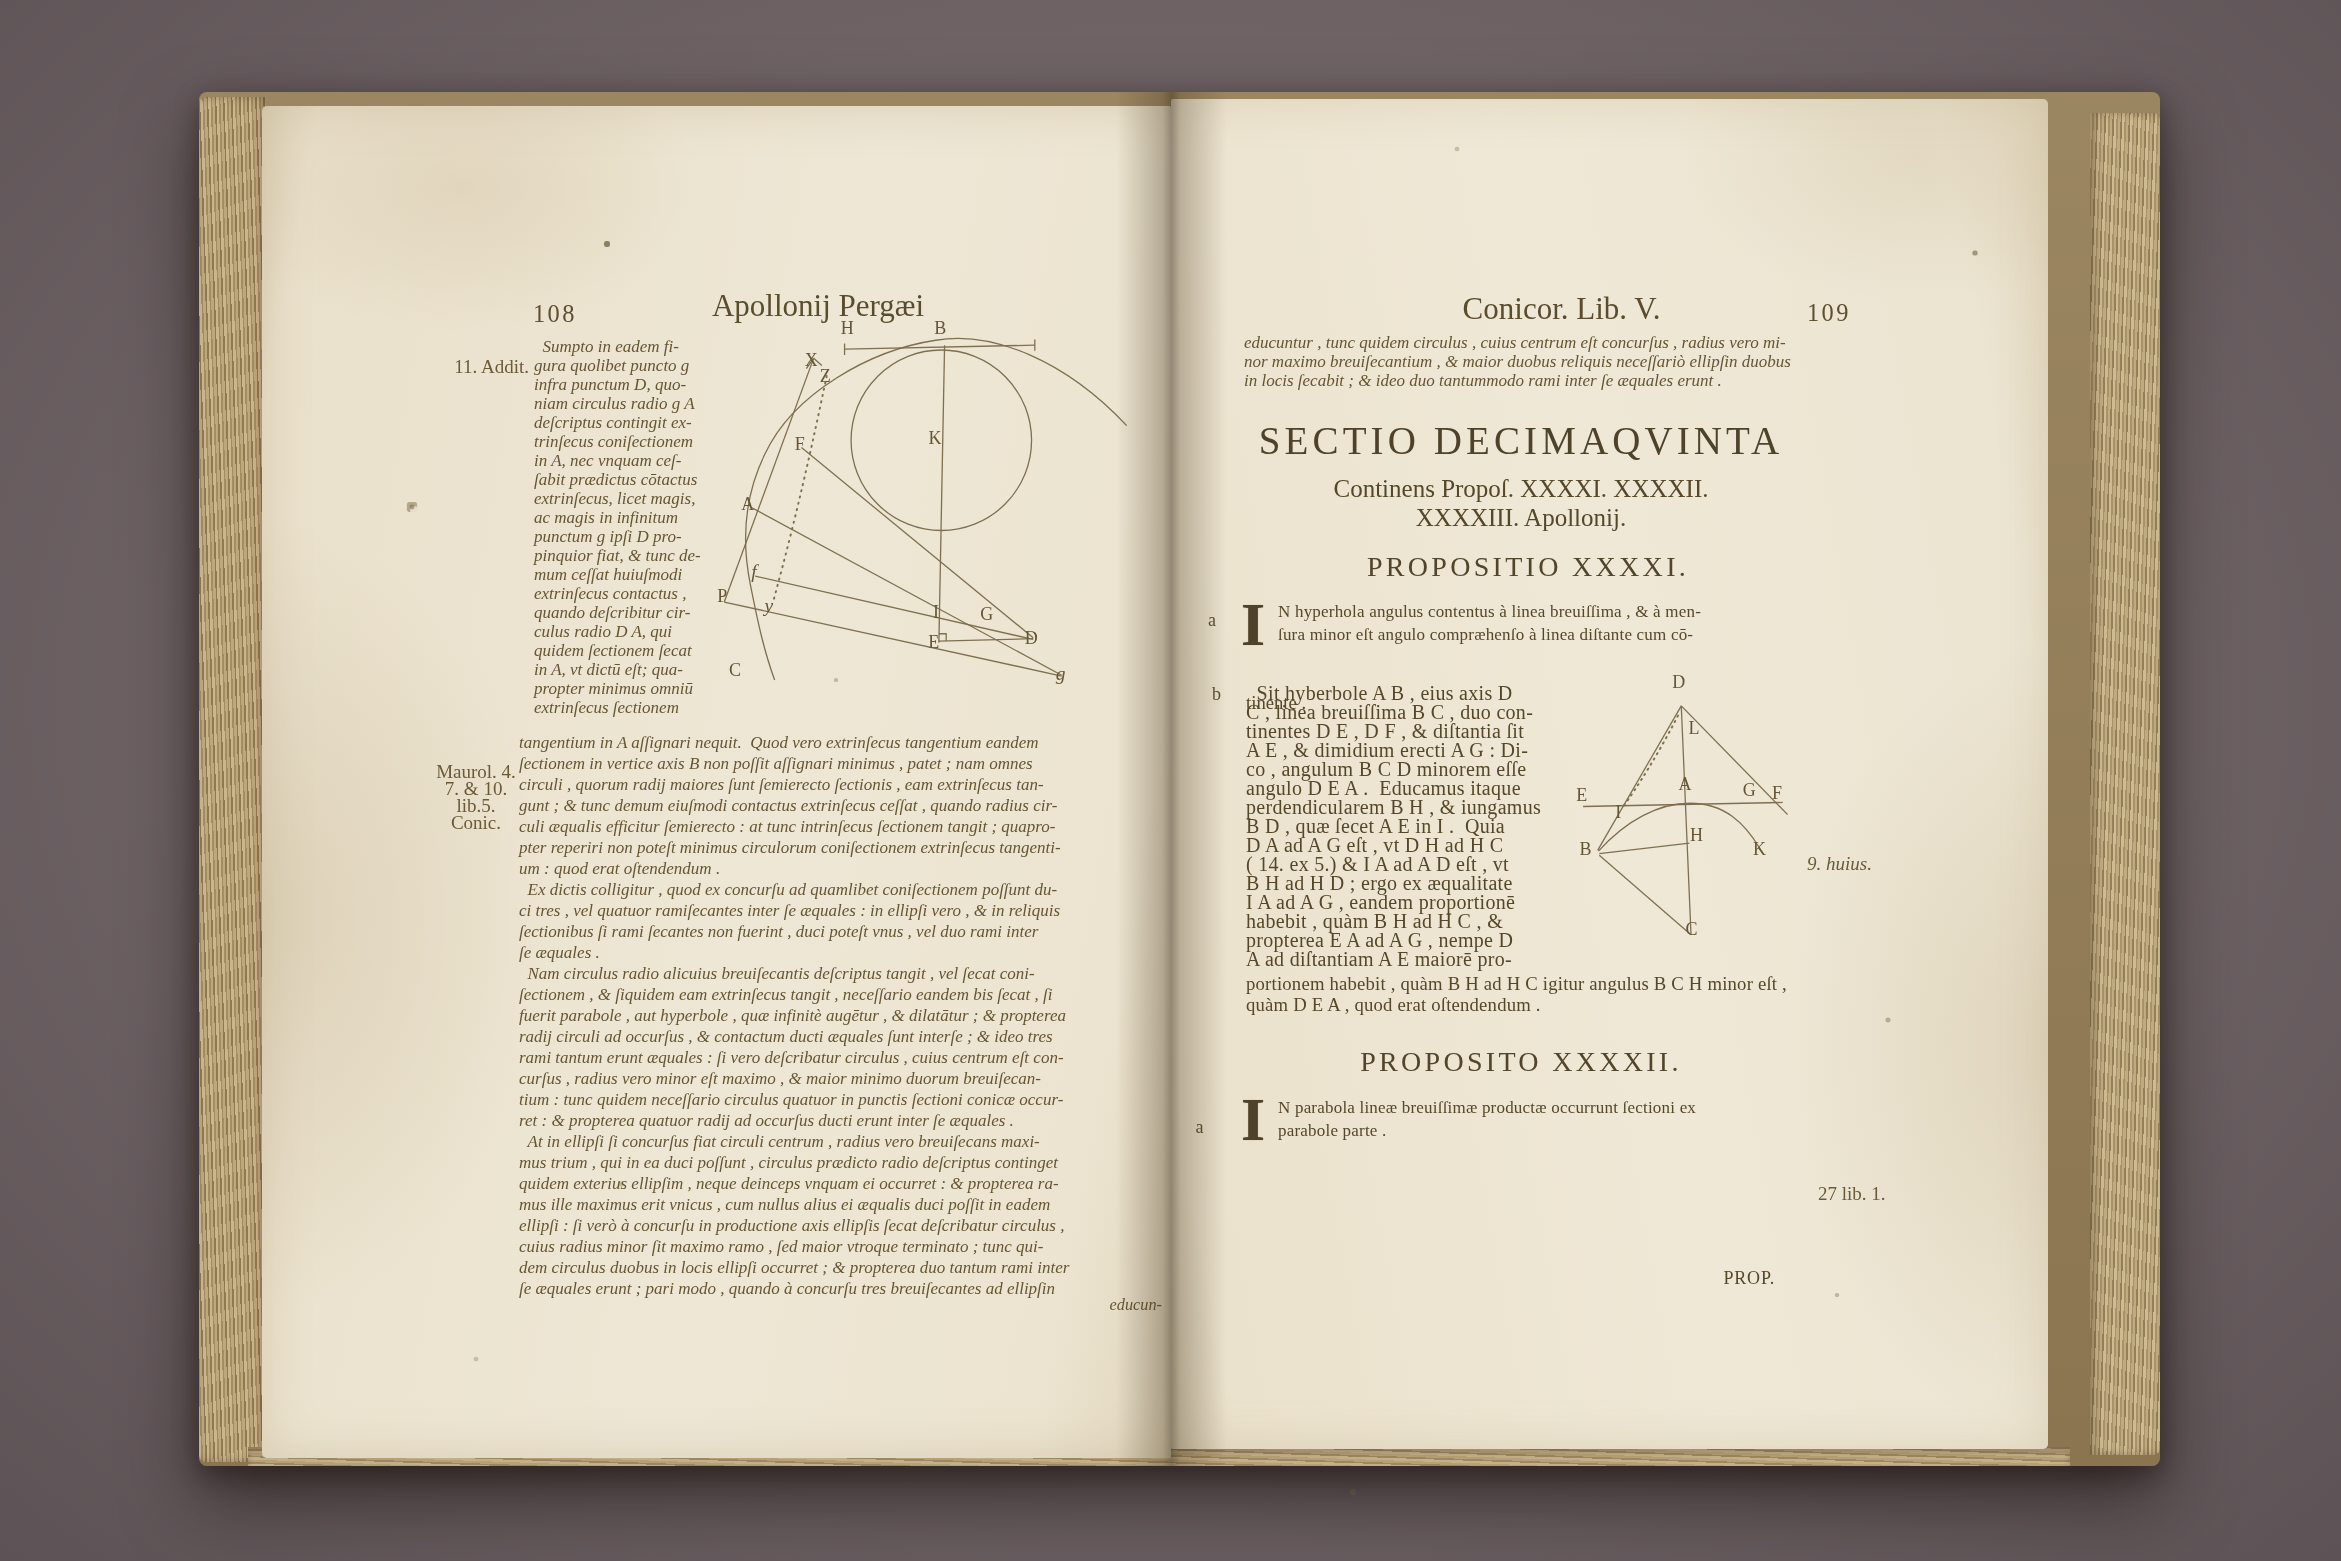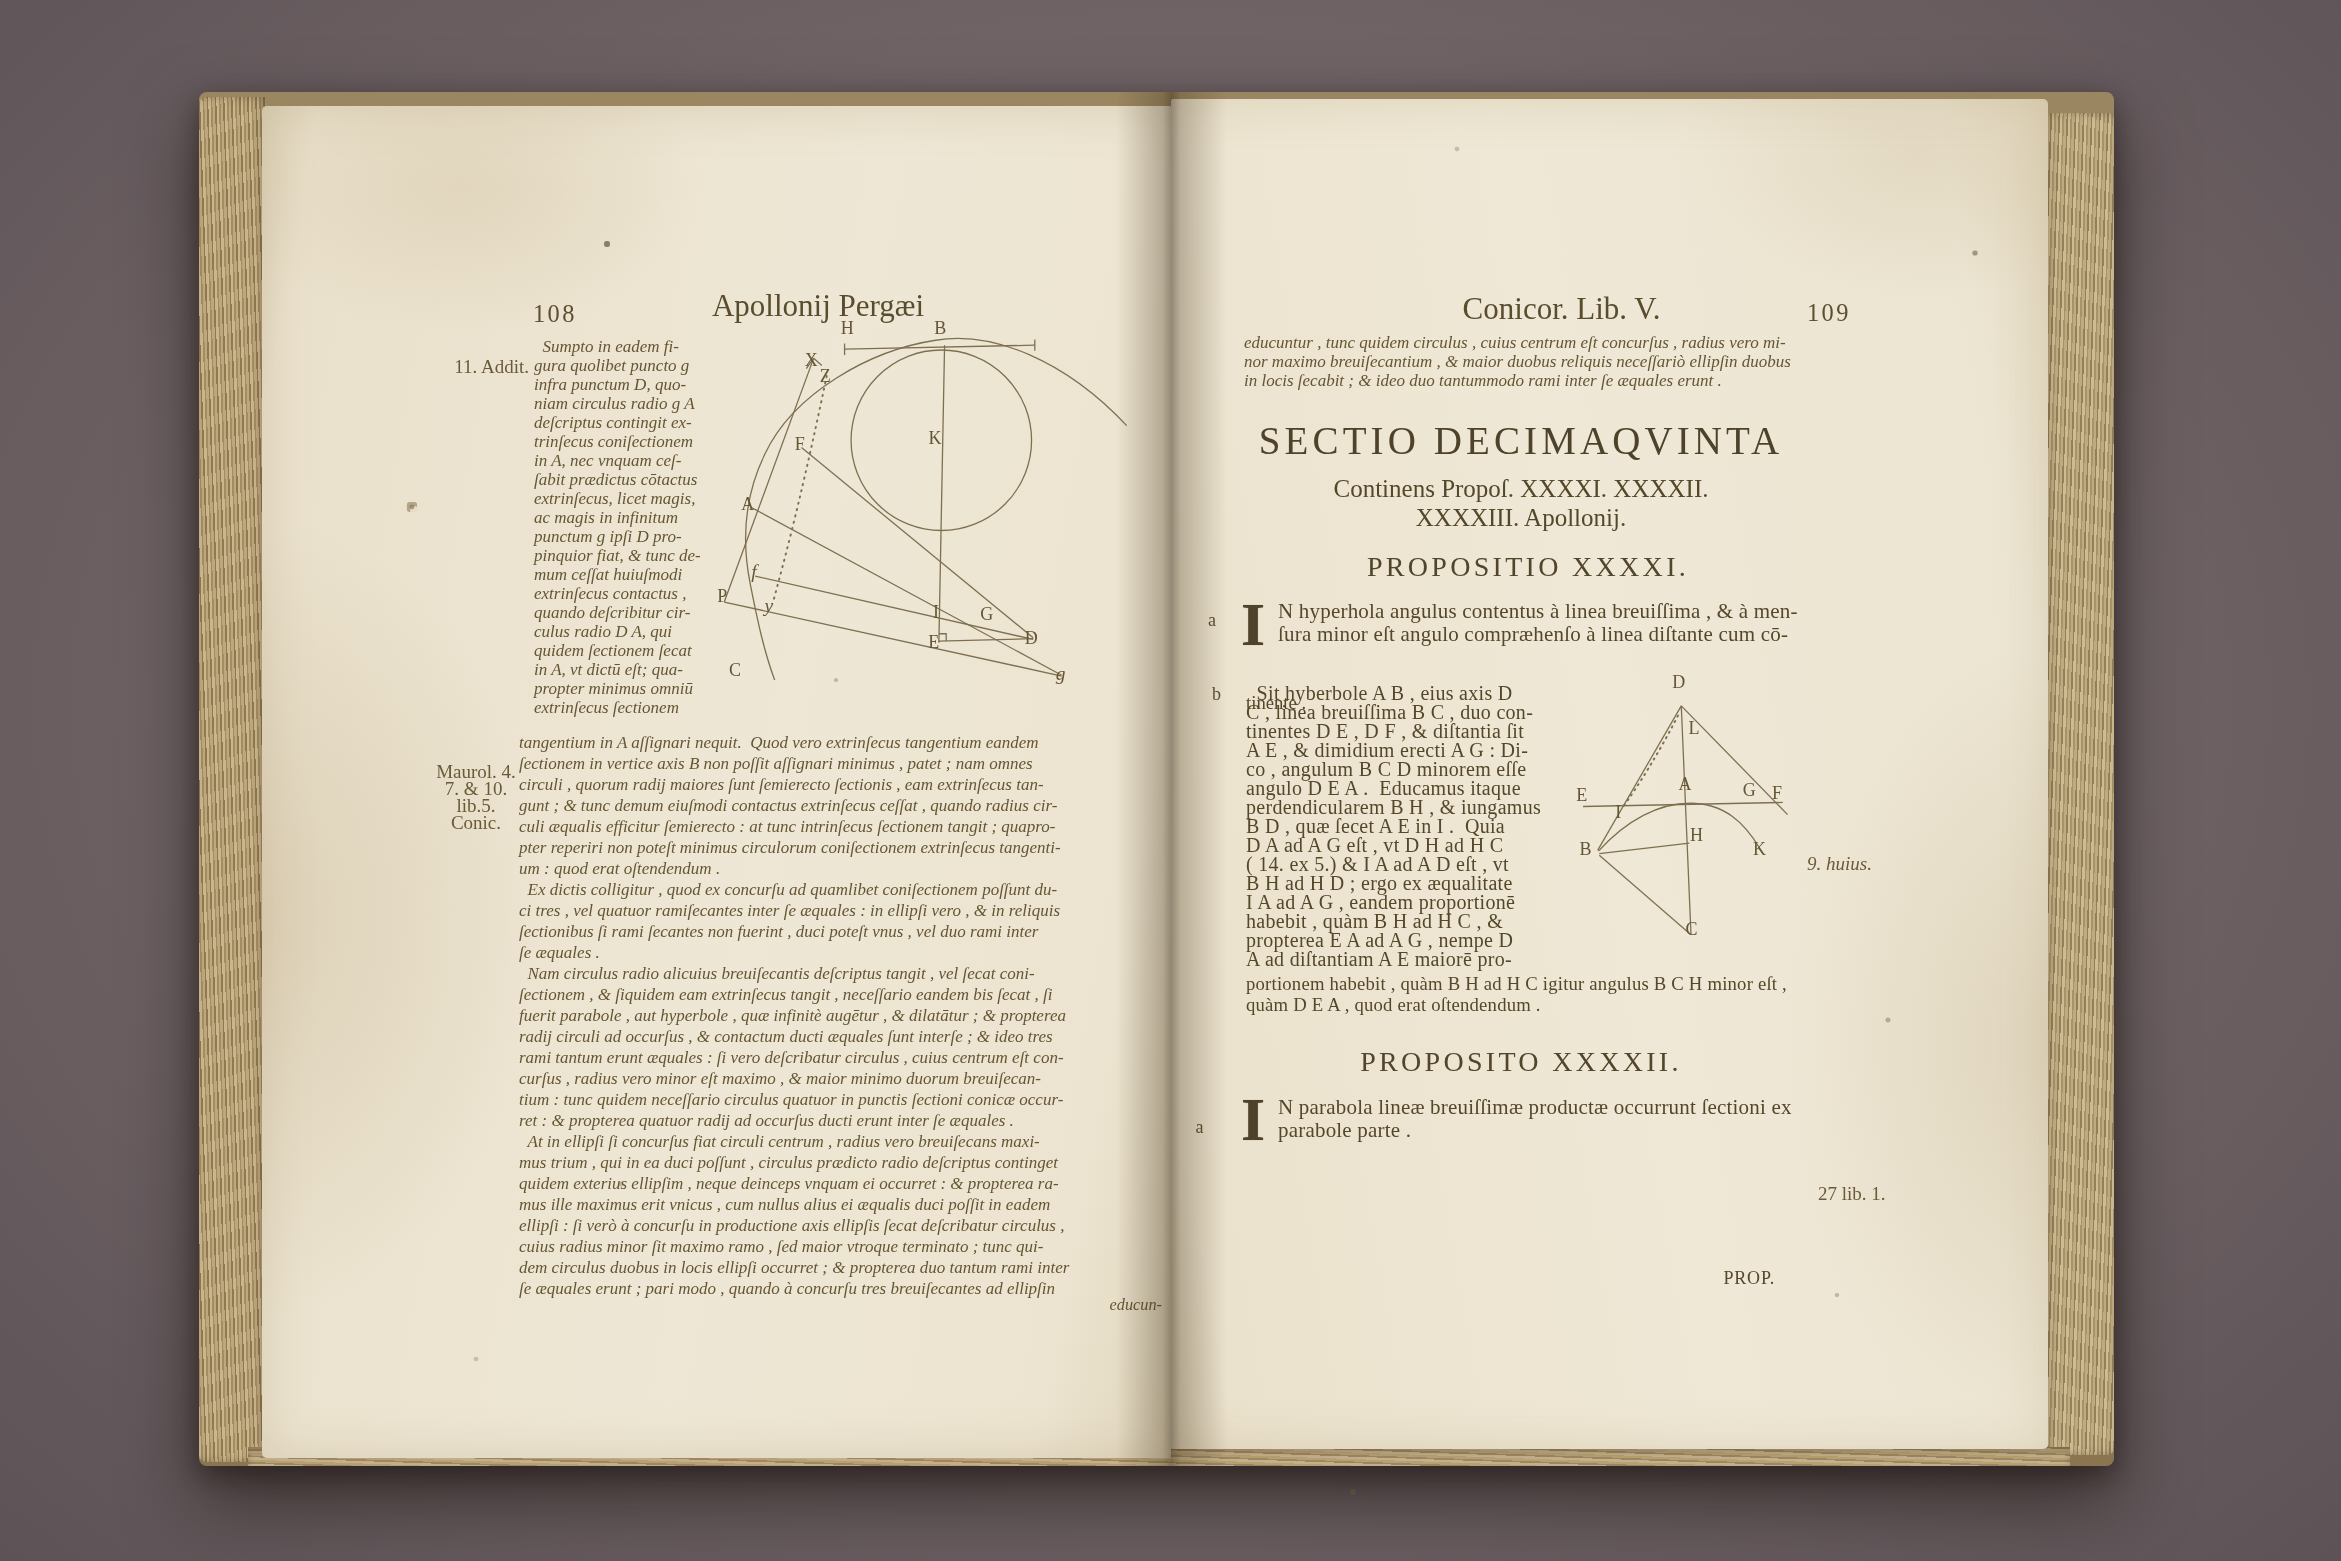--- a/index.html
+++ b/index.html
@@ -10,20 +10,21 @@
   }
   .scene{
     position:absolute;inset:0;
     background:radial-gradient(ellipse at 50% 45%, #786b6e 0%, #6f6366 55%, #5d5255 100%);
   }
   .book{
     position:absolute;left:199px;top:92px;width:1915px;height:1374px;
     background:linear-gradient(180deg,#9a8660,#8a7550);
     border-radius:8.1px;
     box-shadow:0 33px 73px rgba(20,12,8,.55), 0 8.1px 24.4px rgba(20,12,8,.4);
+    padding-left:46px;
   }
   .edge{position:absolute;}
   .edge-left{
     left:0;top:4.9px;width:67px;height:1365px;border-radius:6.5px 0 0 6.5px;
     background:repeating-linear-gradient(88deg,#c9b68d 0 2.4px,#a28c62 2.4px 4.1px,#bda77c 4.1px 6.5px,#8f7950 6.5px 8.1px);
     box-shadow:inset -4.9px 0 8.1px rgba(60,40,20,.35);
   }
   .edge-right{
     right:0;top:21px;width:70px;height:1342px;border-radius:0 6.5px 6.5px 0;
     background:repeating-linear-gradient(92deg,#cdbb92 0 2.4px,#a8926a 2.4px 4.1px,#c0ab81 4.1px 6.5px,#93805a 6.5px 8.1px);
@@ -70,21 +71,21 @@
   .running-title{font-size:31px;text-align:center;color:#5a4c2e;}
   .mnote{font-size:19px;color:#6a5a38;text-align:center;line-height:17px;}
   .col-lines .iline{font-size:17px;line-height:19px;}
   .body-lines .iline{font-size:17px;line-height:21px;}
   .intro-lines .iline{font-size:17px;line-height:19px;}
   .catchword-l{font-style:italic;font-size:16.3px;color:#655533;text-align:right;}
   .catchword-r{font-size:18px;letter-spacing:0.8px;color:#55472a;text-align:right;}
   .section-heading{font-size:39px;letter-spacing:4.1px;text-align:center;color:#4e422a;}
   .section-sub{font-size:25px;text-align:center;color:#55472a;}
   .prop-heading{font-size:28px;letter-spacing:3.3px;text-align:center;color:#51452b;}
-  .enun-lines .rline{font-size:21px;line-height:23px;letter-spacing:0.2px;}
+  .enun-lines .rline{font-size:17px;line-height:23px;letter-spacing:0.2px;}
   .enun-tail{font-size:18.7px;color:#55472a;}
   .colr-lines .rline{font-size:20px;line-height:19px;letter-spacing:0.3px;}
   .fullr-lines .rline{font-size:18.7px;line-height:20.3px;letter-spacing:0.2px;}
   .bodyr-lines .rline{font-size:18.3px;line-height:21px;letter-spacing:0.2px;}
   .dropcap{
     position:absolute;font-size:62px;line-height:.85;font-weight:bold;color:#4e422a;
     text-shadow:0 0 0.8px rgba(78,66,42,.6);
   }
   .marker{position:absolute;font-size:18px;color:#5d4f30;}
   .mnote-it{font-style:italic;}

